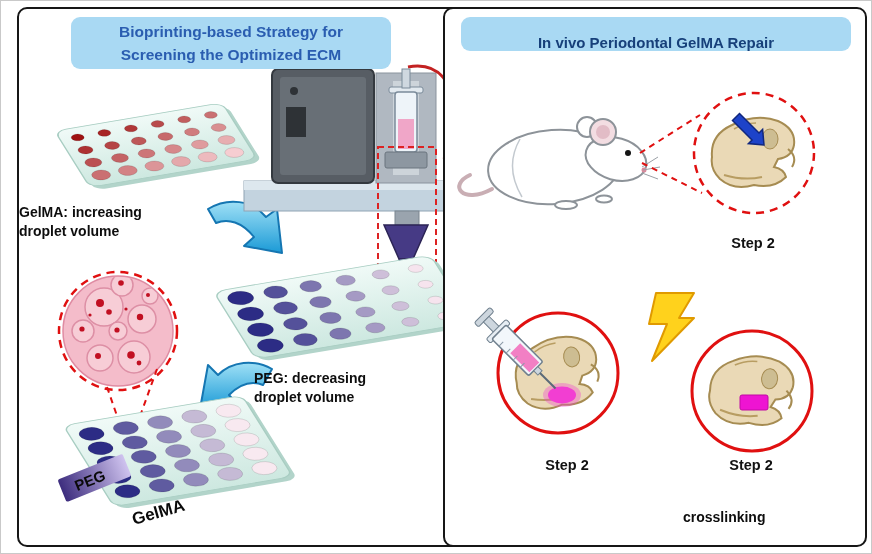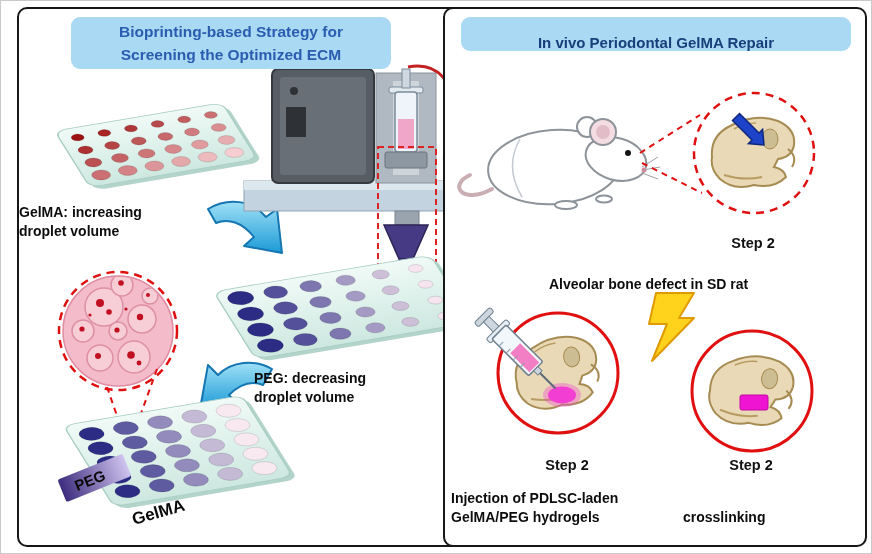--- a/index.html
+++ b/index.html
@@ -285,24 +285,21 @@
 
       <g>
         <polygon points="210,284 248,284 233,309 248,309 206,352 221,315 203,315" stroke="#e09a00" stroke-width="2" stroke-linejoin="round" fill="#ffd21c"></polygon>
         <circle cx="306" cy="382" r="60" fill="#ffffff" stroke="#e01010" stroke-width="3"></circle>
         <use href="#skull" transform="translate(256,334) rotate(6 50 50)"></use>
         <rect x="294" y="386" width="28" height="15" rx="2" stroke="#c00aa4" fill="#ee14d2"></rect>
       </g>
     </svg>
 
     <div class="step" style="left:250px;top:226px;width:116px">Step 2</div>
-    <div class="lbl" style="left:104px;top:266px;width:312px">Alveolar bone defect in SD rat</div>
 
     <div class="step" style="left:64px;top:448px;width:116px">Step 2</div>
-    <div class="lbl" style="left:6px;top:480px;width:214px">Injection of PDLSC-laden
-GelMA/PEG hydrogels</div>
 
     <div class="step" style="left:248px;top:448px;width:116px">Step 2</div>
     <div class="lbl" style="left:238px;top:480px;width:140px">
       <div>crosslinking</div>
     </div>
   </div>
 </div>
 
 </body></html>

